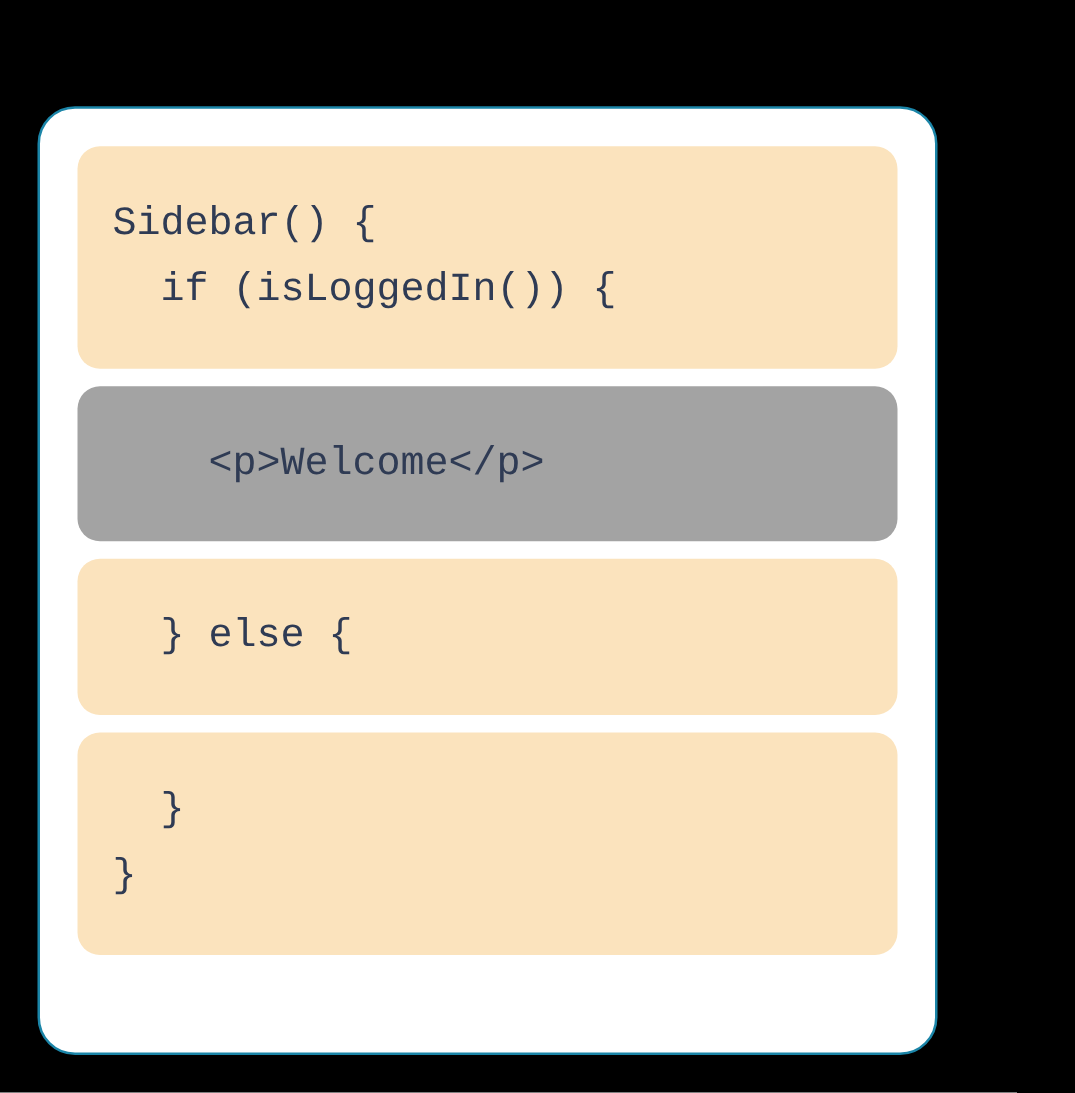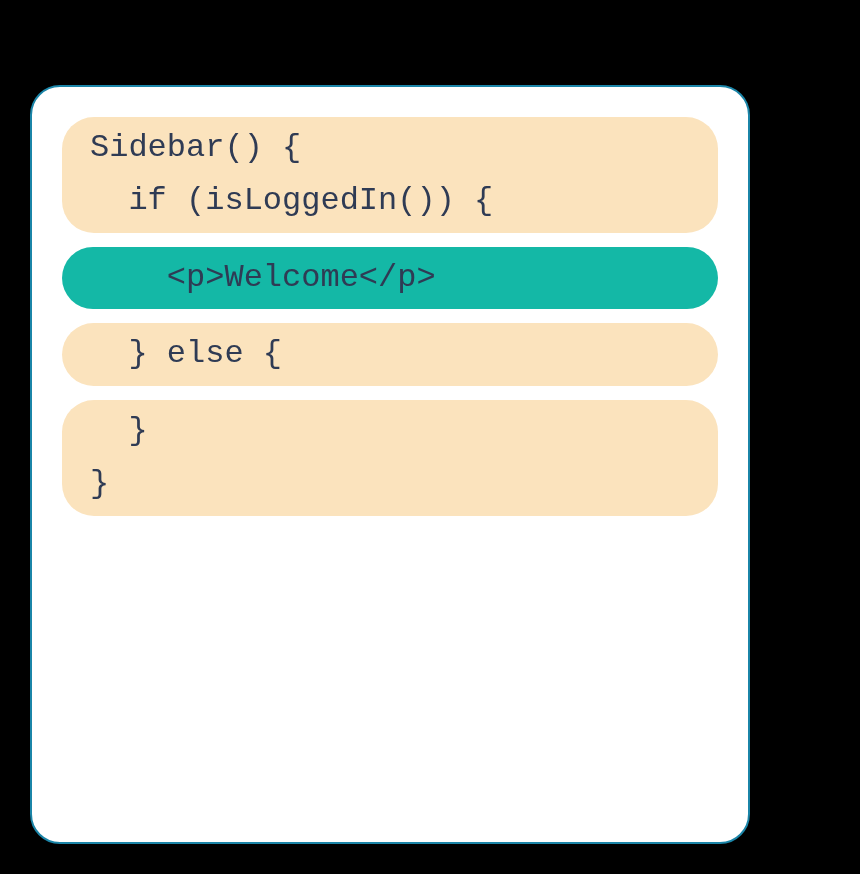--- a/index.html
+++ b/index.html
@@ -19,32 +19,32 @@
       border: 2px solid #1b85a8;
       border-radius: 30px;
       padding: 30px;
       width: 100%;
       height: 100%;
       display: flex;
       flex-direction: column;
       gap: 14px;
     }
     .code-block {
-      border-radius: 32px;
-      padding: 5px 28px;
+      border-radius: 18px;
+      padding: 36px 28px;
       font-size: 32px;
       line-height: 1.65;
       color: #2f3b54;
       white-space: pre;
     }
     .orange {
       background: #fbe3bd;
     }
     .purple {
-      background: #14b8a6;
+      background: #a3a3a3;
     }
   </style>
 </head>
 <body>
 
 <div class="code-card">
   <div class="code-block orange">Sidebar() {
   if (isLoggedIn()) {</div>
   <div class="code-block purple">    &lt;p&gt;Welcome&lt;/p&gt;</div>
   <div class="code-block orange">  } else {</div>

